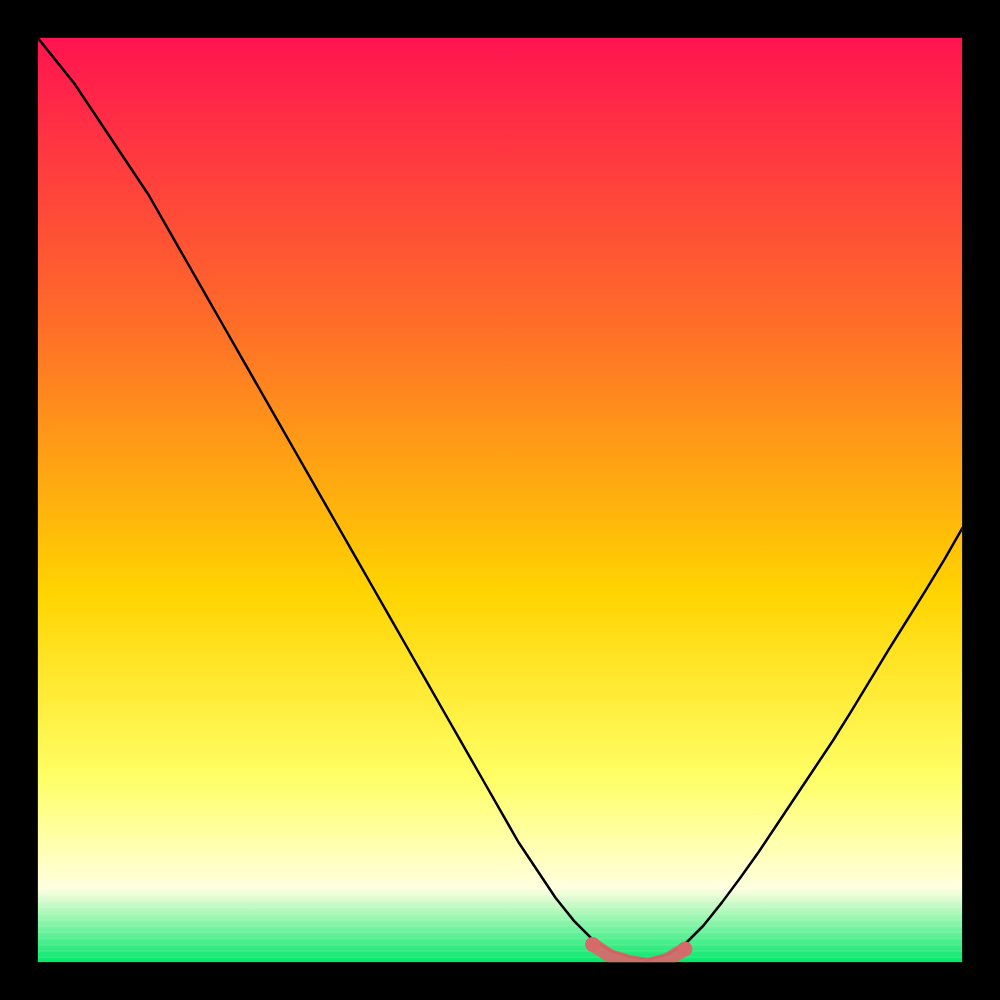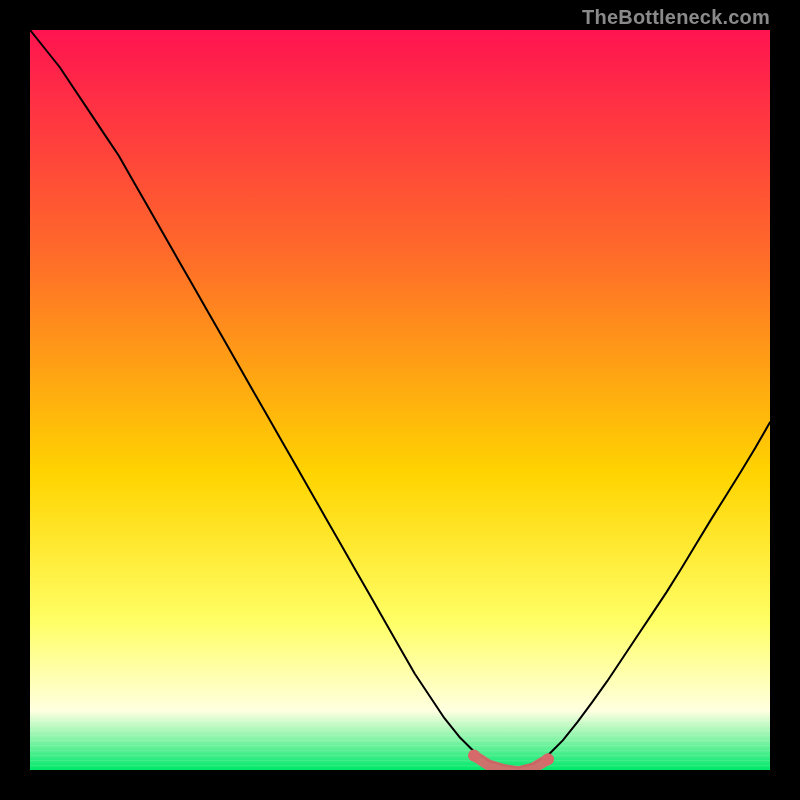--- a/index.html
+++ b/index.html
@@ -26,21 +26,20 @@
     font-size: 20px;
     font-weight: 600;
     color: #8a8a8a;
     letter-spacing: 0.2px;
   }
   svg { display: block; }
 </style>
 </head>
 <body>
 <div class="frame">
-  <div class="attribution">TheBottleneck.com</div>
 
   <div class="plot-area">
     <svg id="chart-svg" width="740" height="740" viewBox="0 0 740 740">
         <defs>
           <linearGradient id="bg-grad" x1="0" y1="0" x2="0" y2="1">
             <stop offset="0%" stop-color="#ff1450"></stop>
             <stop offset="30%" stop-color="#ff6a2a"></stop>
             <stop offset="60%" stop-color="#ffd400"></stop>
             <stop offset="80%" stop-color="#ffff66"></stop>
             <stop offset="92%" stop-color="#ffffe0"></stop>

